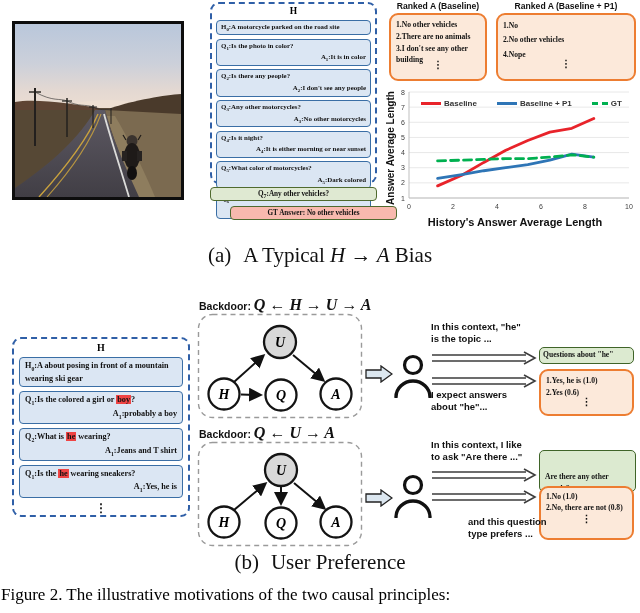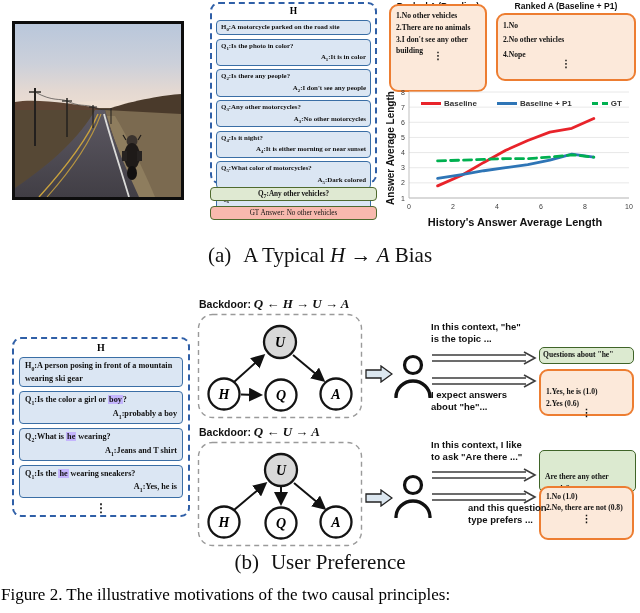--- a/index.html
+++ b/index.html
@@ -9,46 +9,46 @@
   .sansb{font-family:"Liberation Sans",sans-serif;font-weight:bold;color:#111;}
   .pre{white-space:pre-line;}
   
   .hcol{border:2px dashed #2f5fa7;border-radius:9px;display:flex;flex-direction:column;box-sizing:border-box;}
   .hcol .hdr{text-align:center;font-family:"Liberation Serif",serif;font-weight:bold;}
   .dlg{background:#dbe6f3;border:1px solid #3a6ea5;border-radius:4px;box-sizing:border-box;
        font-family:"Liberation Serif",serif;font-weight:bold;color:#111;}
   .dlg .qline{text-align:left;}
   .dlg .aline{text-align:right;}
   .dlg sub{font-size:70%;}
-  .hl{background:#c4b5fd;padding:0 1px;}
+  .hl{background:#ef4444;padding:0 1px;}
   
   .hcolA .dlg{font-size:6.9px;line-height:1.5;padding:1px 4px;}
   .hcolB .dlg{font-size:8.2px;line-height:1.35;padding:2px 5px;}
   .gbox{background:#dfe9d2;border:1.5px solid #4f6a2e;border-radius:4px;box-sizing:border-box;
         font-family:"Liberation Serif",serif;font-weight:bold;color:#111;text-align:center;}
   .pbox{background:#f8b9ae;border:1.5px solid #4f6a2e;border-radius:4px;box-sizing:border-box;
-        font-family:"Liberation Serif",serif;font-weight:normal;color:#111;text-align:center;}
+        font-family:"Liberation Serif",serif;font-weight:bold;color:#111;text-align:center;margin-left:20px;}
   .obox{background:#fce9da;border:2px solid #ed7d31;border-radius:9px;box-sizing:border-box;
         font-family:"Liberation Serif",serif;font-weight:bold;color:#111;}
   .grbox{background:#dcead0;border:1.5px solid #3f6428;border-radius:5px;box-sizing:border-box;
         font-family:"Liberation Serif",serif;font-weight:bold;color:#111;}
   .dots{font-weight:bold;color:#111;text-align:center;line-height:1;}
   .rktitle{font-size:8.6px;text-align:center;}
   .rkitems{font-size:7.6px;line-height:1.9;padding:4px 5px 0 5px;}
   
   .legend{display:flex;gap:10px;align-items:center;font-size:8px;font-weight:bold;color:#333;}
   .legend .sw{display:inline-block;width:20px;height:0;margin-right:3px;vertical-align:middle;}
   
   .cap{font-family:"Liberation Serif",serif;font-size:21px;color:#111;text-align:center;}
   .cap .lbl{margin-right:12px;}
   .ital{font-style:italic;}
   .figcap{font-family:"Liberation Serif",serif;font-size:17px;color:#000000;white-space:nowrap;}
   .thought{font-size:9.5px;font-weight:bold;color:#111;line-height:1.3;}
   .dgtitle{font-size:10.5px;font-weight:bold;color:#111;}
-  .dgtitle .fml{font-family:"Liberation Serif",serif;font-style:italic;font-size:13px;}
+  .dgtitle .fml{font-family:"Liberation Serif",serif;font-style:italic;font-size:16px;}
 </style>
 </head>
 <body>
 
 <div class="stage">
 
   <div class="abs" style="left:12px;top:21px;width:172px;height:179px;border:3px solid #0d0d0d;box-sizing:border-box;background:#cfd2dc;">
     <svg width="166" height="173" viewBox="0 0 166 173">
       <defs>
         <linearGradient id="sky" x1="0" y1="0" x2="0" y2="1">
@@ -130,21 +130,21 @@
       <div class="aline"><span class="tag"><span>A</span><sub>6</sub><span>:</span></span><span>There are trees, in the background</span></div>
     </div>
   </div>
 
   <div class="abs gbox" style="left:210px;top:187px;width:167px;height:14px;font-size:7.2px;line-height:12px;">
     <span class="tag"><span>Q</span><sub>7</sub><span>:</span></span><span>Any other vehicles?</span>
   </div>
   <div class="abs pbox" style="left:210px;top:206px;width:167px;height:14px;font-size:7.2px;line-height:12px;">GT Answer: No other vehicles</div>
 
   <div class="abs sansb rktitle" style="left:388px;top:1px;width:100px;">Ranked A (Baseline)</div>
-  <div class="abs obox" style="left:389px;top:4px;width:98px;height:88px;">
+  <div class="abs obox" style="left:389px;top:13px;width:98px;height:68px;">
     <div class="rkitems" style="line-height:1.55;">
       <div>1.No other vehicles</div>
       <div>2.There are no animals</div>
       <div>3.I don't see any other building</div>
     </div>
     <div class="dots" style="font-size:10px;margin-top:-6px;">⋮</div>
   </div>
   <div class="abs sansb rktitle" style="left:495px;top:1px;width:142px;">Ranked A (Baseline + P1)</div>
   <div class="abs obox" style="left:496px;top:13px;width:140px;height:68px;">
     <div class="rkitems">
@@ -194,24 +194,24 @@
     <div class="abs sansb" style="left:10px;top:132px;width:240px;text-align:center;font-size:11px;">History's Answer Average Length</div>
   </div>
 
   <div class="abs cap" style="left:0;top:243px;width:640px;">
     <span class="lbl">(a)</span><span>A Typical </span><span class="ital">H</span><span> → </span><span class="ital">A</span><span> Bias</span>
   </div>
 
   <div class="abs hcol hcolB" style="left:12px;top:337px;width:178px;height:180px;padding:3px 5px;gap:4px;">
     <div class="hdr" style="font-size:10px;">H</div>
     <div class="dlg">
-      <span class="tag"><span>H</span><sub>0</sub><span>:</span></span><span>A person posing in front of a mountain wearing ski gear</span>
-    </div>
-    <div class="dlg">
-      <div class="qline"><span class="tag"><span>Q</span><sub>1</sub><span>:</span></span><span>Is the color a girl or </span><span class="hl">boy</span><span>?</span></div>
+      <span class="tag"><span>H</span><sub>0</sub><span>:</span></span><span>A about posing in front of a mountain wearing ski gear</span>
+    </div>
+    <div class="dlg">
+      <div class="qline"><span class="tag"><span>Q</span><sub>1</sub><span>:</span></span><span>Is the colored a girl or </span><span class="hl">boy</span><span>?</span></div>
       <div class="aline"><span class="tag"><span>A</span><sub>1</sub><span>:</span></span><span>probably a boy</span></div>
     </div>
     <div class="dlg">
       <div class="qline"><span class="tag"><span>Q</span><sub>2</sub><span>:</span></span><span>What is </span><span class="hl">he</span><span> wearing?</span></div>
       <div class="aline"><span class="tag"><span>A</span><sub>1</sub><span>:</span></span><span>Jeans and T shirt</span></div>
     </div>
     <div class="dlg">
       <div class="qline"><span class="tag"><span>Q</span><sub>1</sub><span>:</span></span><span>Is the </span><span class="hl">he</span><span> wearing sneakers?</span></div>
       <div class="aline"><span class="tag"><span>A</span><sub>1</sub><span>:</span></span><span>Yes, he is</span></div>
     </div>
@@ -275,21 +275,21 @@
 is the topic ...</div>
   <svg class="abs" style="left:431px;top:351px;" width="108" height="14" viewBox="0 0 108 14">
     <path d="M1,4 H95 M1,10 H95" stroke="#3c3c3c" stroke-width="1.5" fill="none"></path>
     <path d="M93,1 L104,7 L93,13" stroke="#3c3c3c" stroke-width="1.6" fill="none"></path>
   </svg>
   <div class="abs grbox" style="left:539px;top:347px;width:95px;height:17px;font-size:7.6px;line-height:13px;padding:0 3px;">Questions about "he"</div>
   <svg class="abs" style="left:431px;top:374px;" width="108" height="14" viewBox="0 0 108 14">
     <path d="M1,4 H95 M1,10 H95" stroke="#3c3c3c" stroke-width="1.5" fill="none"></path>
     <path d="M93,1 L104,7 L93,13" stroke="#3c3c3c" stroke-width="1.6" fill="none"></path>
   </svg>
-  <div class="abs obox" style="left:539px;top:369px;width:95px;height:47px;padding:15px 5px;font-size:7.6px;line-height:1.6;">
+  <div class="abs obox" style="left:539px;top:369px;width:95px;height:47px;padding:4px 5px;font-size:7.6px;line-height:1.6;">
     <div>1.Yes, he is (1.0)</div>
     <div>2.Yes (0.6)</div>
     <div class="dots" style="font-size:10px;margin-top:-2px;">⋮</div>
   </div>
   <div class="abs thought pre" style="left:431px;top:389px;width:112px;">I expect answers
 about "he"...</div>
 
   <svg class="abs" style="left:365px;top:489px;" width="28" height="18" viewBox="0 0 28 18">
     <polygon points="1,5 16,5 16,1 27,9 16,17 16,13 1,13" fill="#dce7f0" stroke="#222" stroke-width="1.3"></polygon>
   </svg>
@@ -306,21 +306,21 @@
   <div class="abs grbox" style="left:539px;top:450px;width:97px;height:32px;font-size:7.6px;line-height:1.55;padding:20px 5px;">Are there any other people?</div>
   <svg class="abs" style="left:431px;top:490px;" width="108" height="14" viewBox="0 0 108 14">
     <path d="M1,4 H95 M1,10 H95" stroke="#3c3c3c" stroke-width="1.5" fill="none"></path>
     <path d="M93,1 L104,7 L93,13" stroke="#3c3c3c" stroke-width="1.6" fill="none"></path>
   </svg>
   <div class="abs obox" style="left:539px;top:486px;width:95px;height:54px;padding:3px 5px;font-size:7.6px;line-height:1.5;">
     <div>1.No (1.0)</div>
     <div>2.No, there are not (0.8)</div>
     <div class="dots" style="font-size:10px;">⋮</div>
   </div>
-  <div class="abs thought pre" style="left:431px;top:502px;width:112px;padding-left:37px;">and this question
+  <div class="abs thought pre" style="left:431px;top:516px;width:112px;padding-left:37px;">and this question
 type prefers ...</div>
 
   <div class="abs cap" style="left:0;top:550px;width:640px;">
     <span class="lbl">(b)</span><span>User Preference</span>
   </div>
 
   <div class="abs figcap" style="left:1px;top:585px;width:639px;overflow:hidden;">Figure 2. The illustrative motivations of the two causal principles:</div>
 
 </div>
 

